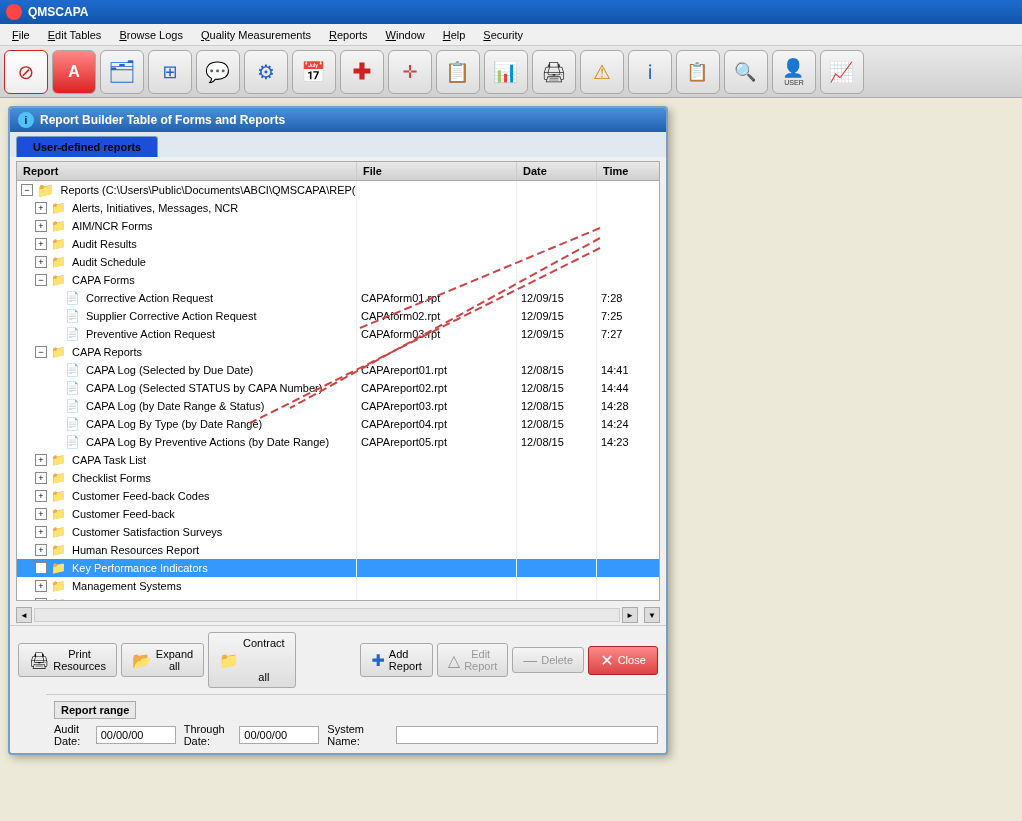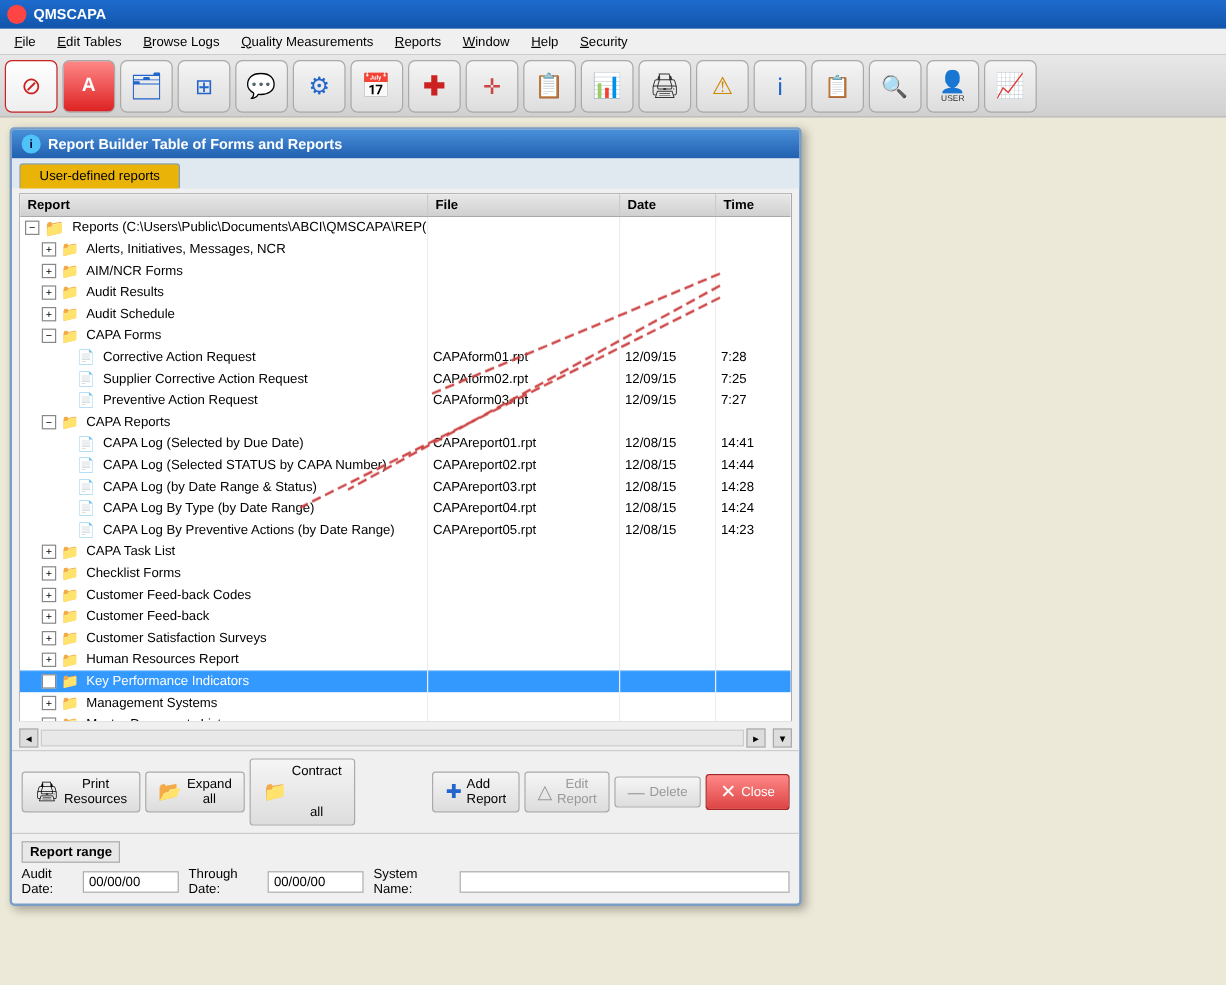--- a/index.html
+++ b/index.html
@@ -110,23 +110,23 @@
     .tab {
       padding: 4px 16px;
       background: #d0dce8;
       border: 1px solid #aab;
       border-bottom: none;
       border-radius: 3px 3px 0 0;
       font-size: 11px;
       cursor: pointer;
     }
     .tab.active {
-      background: #eab308;
+      background: #1d4ed8;
       border-color: #7a9ec6;
-      font-weight: normal;
+      font-weight: bold;
     }
     
     #tree-area {
       background: white;
       border: 1px solid #aaa;
       margin: 4px 6px;
       height: 440px;
       overflow-y: auto;
       overflow-x: auto;
     }
@@ -198,20 +198,21 @@
       justify-content: center;
     }
     .action-btn.disabled { color: #999; }
     .btn-spacer { flex: 1; }
 
     
     #report-range {
       padding: 6px 8px;
       border-top: 1px solid #ccc;
       font-size: 11px;
+      margin-left: 36px;
     }
     #report-range-title {
       font-weight: bold;
       margin-bottom: 4px;
       border: 1px solid #aaa;
       padding: 2px 6px;
       background: #e8e8e8;
       display: inline-block;
     }
     #report-range-fields {

